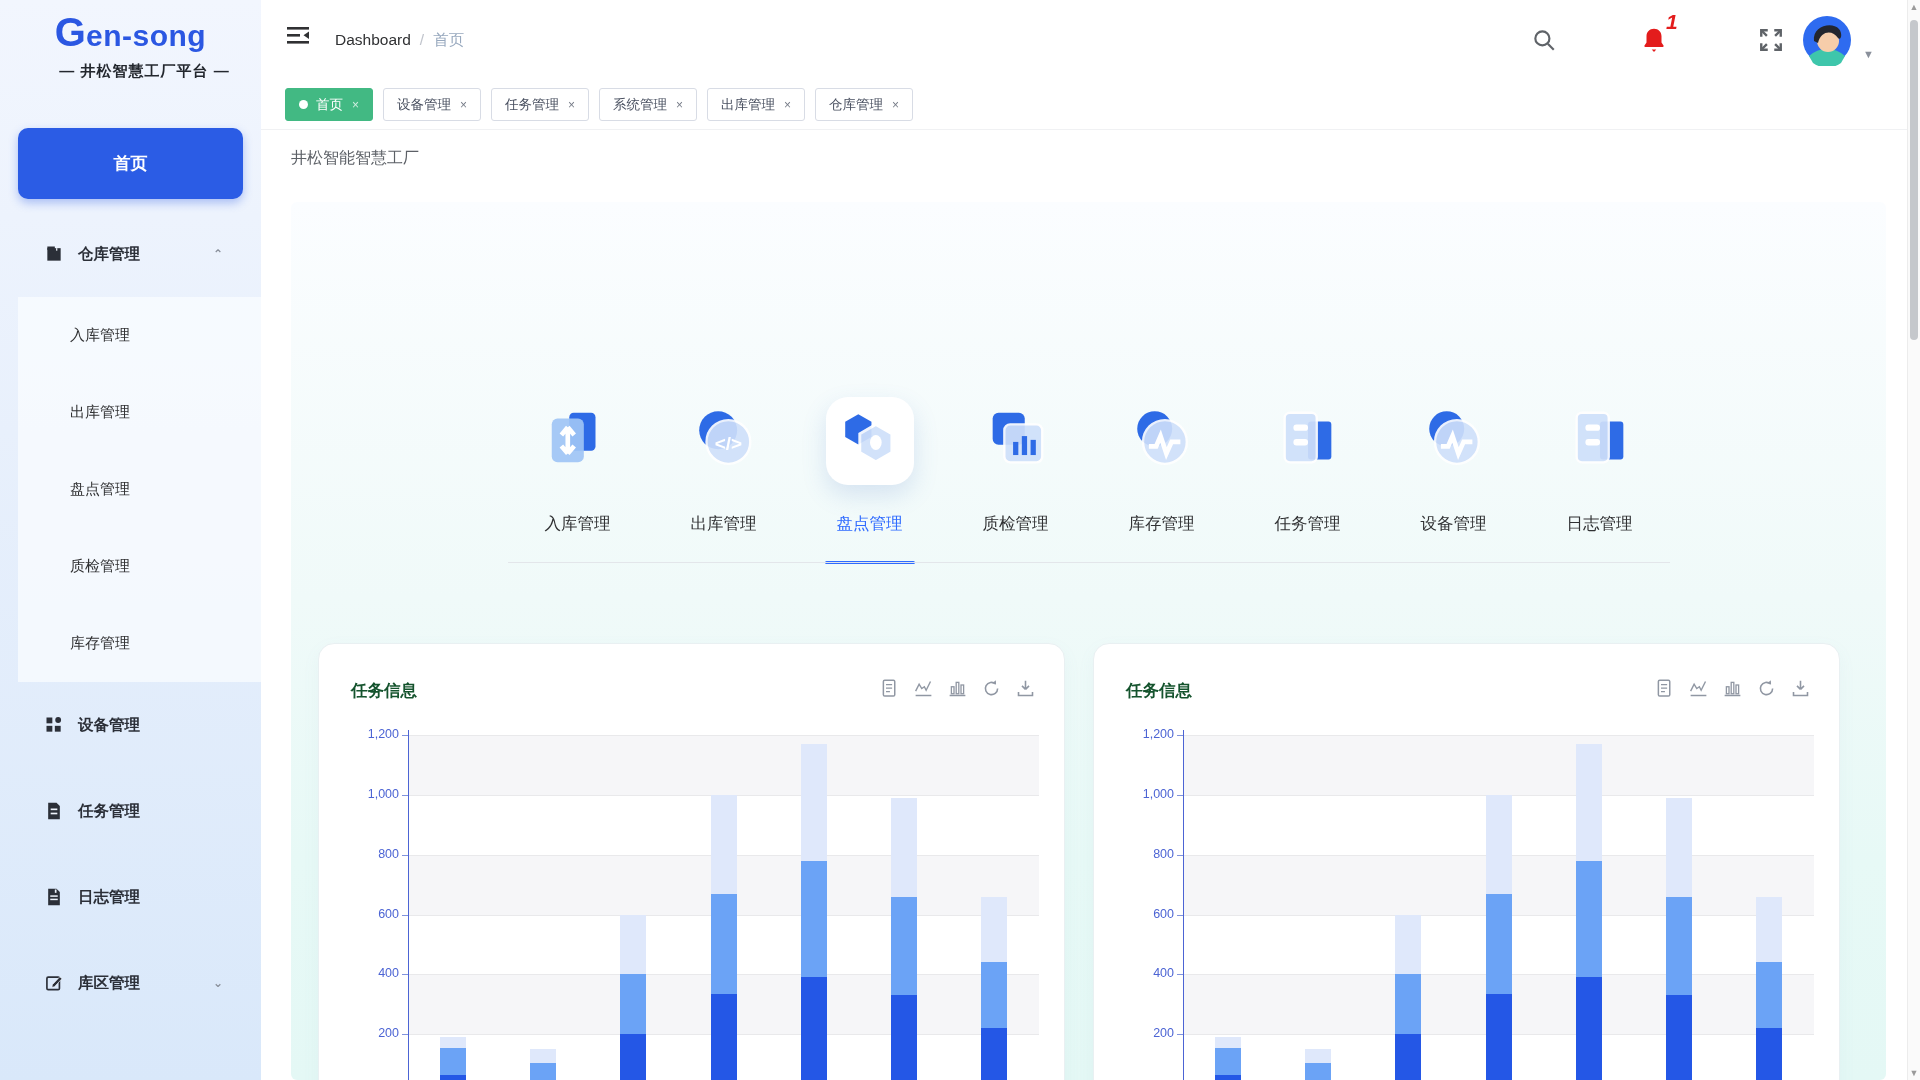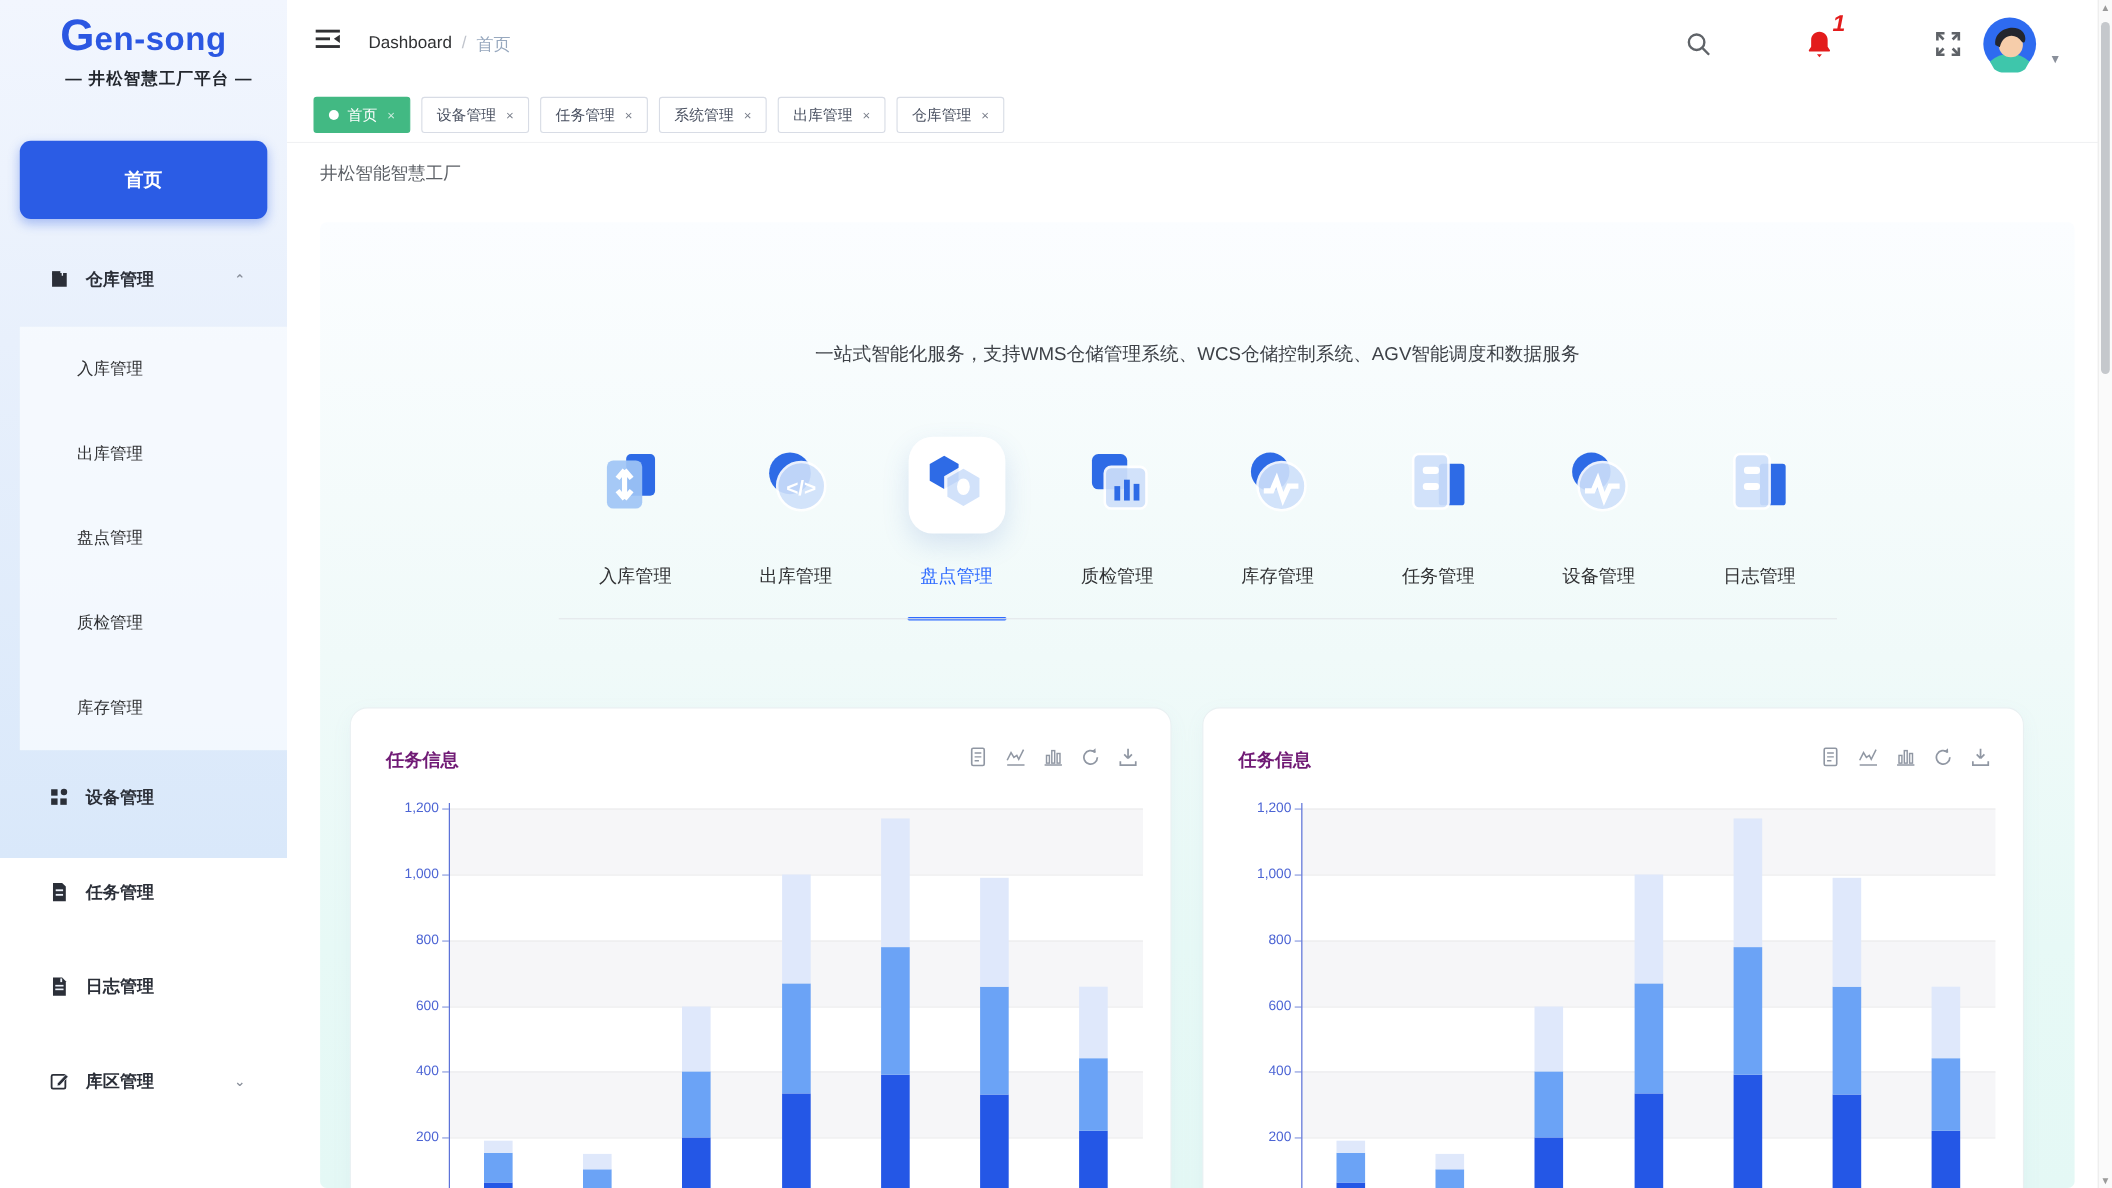--- a/index.html
+++ b/index.html
@@ -1,20 +1,20 @@
 <!DOCTYPE html>
 <html><head>
 <meta charset="utf-8">
 <style>
   * { margin:0; padding:0; box-sizing:border-box; }
   html,body { width:1920px; height:1080px; overflow:hidden;
     font-family:"Liberation Sans","DejaVu Sans",sans-serif; background:#fff; }
 
   
-  #sidebar { position:absolute; left:0; top:0; width:261px; height:780px;
+  #sidebar { position:absolute; left:0; top:0; width:261px; height:1080px;
     background:linear-gradient(180deg,#f2f6fe 0%,#e8f0fc 40%,#d9e8fa 100%); }
   #logo { position:absolute; top:10px; left:0; width:261px; text-align:center; color:#2b57e2; }
   #logo .g { font-size:40px; font-weight:bold; }
   #logo .rest { font-size:30px; font-weight:bold; letter-spacing:0.5px; }
   #tagline { position:absolute; top:62px; left:0; width:261px; text-align:center;
     font-size:15px; font-weight:bold; color:#23272e; letter-spacing:1px;padding-left:28px; }
   #home-btn { position:absolute; left:18px; top:128px; width:225px; height:71px;
     background:#2b5ce5; border-radius:10px; color:#fff; font-size:17px; font-weight:bold;
     display:flex; align-items:center; justify-content:center; cursor:pointer;
     box-shadow:0 4px 10px rgba(43,92,229,.35); }
@@ -72,21 +72,21 @@
   .qlabel { margin-top:28px; font-size:16.5px; color:#303133; }
   .qitem.selected .qlabel { color:#2f6bff; }
   #quick-divider { position:absolute; left:50%; transform:translateX(-50%); top:360px;
     width:1162px; height:1px; background:#e3e6ea; }
   .qunderline { position:absolute; top:164px; left:28px; width:90px; height:3px;
     background:#2f6bff; border-radius:2px; }
 
   
   .card { position:absolute; top:441px; width:747px; height:760px; background:#fff;
     border:1px solid #e9f0f2; border-radius:16px; box-shadow:0 6px 18px rgba(120,150,180,.06); }
-  .card-title { position:absolute; left:32px; top:36px; font-size:16.5px; font-weight:bold; color:#701a75; }
+  .card-title { position:absolute; left:32px; top:36px; font-size:16.5px; font-weight:bold; color:#14532d; }
   .toolbox { position:absolute; right:28px; top:34px; display:flex; gap:13px; }
   .toolbox .tbico { width:21px; height:21px; cursor:pointer; }
   .chartbox { position:absolute; left:30px; top:72px; width:687px; height:660px; }
   .ylab { position:absolute; width:50px; text-align:right; font-size:12.5px; color:#4c64d4; }
   .band { position:absolute; }
   .gline { position:absolute; height:1px; background:#e9e9eb; }
   .tickline { position:absolute; width:6px; height:1px; background:#8193dd; }
   .yaxis { position:absolute; width:1px; background:#4c64d4; }
   .barseg { position:absolute; }
 
@@ -247,21 +247,20 @@
     </div>
     <div class="tab">
       <span>仓库管理</span>
       <span class="x">×</span>
     </div>
   </div>
 
 <div id="content">
   <div id="page-label">井松智能智慧工厂</div>
   <div id="hero">
-    <div id="hero-sub">一站式智能化服务，支持WMS仓储管理系统、WCS仓储控制系统、AGV智能调度和数据服务</div>
     <div id="quick-row">
         <div class="qitem">
           <div class="qcard">
             <div><svg width="70" height="70" viewBox="0 0 24 24">
                 <rect x="9" y="3" width="9" height="13" rx="1.5" fill="#2e6be6"></rect>
                 <rect x="3" y="5" width="11" height="15" rx="2" fill="#9ec4f5" opacity="0.92"></rect>
                 <path d="M8.5 8 v9 M8.5 8 l-2.2 2.6 M8.5 8 l2.2 2.6 M8.5 17 l-2.2 -2.6 M8.5 17 l2.2 -2.6" stroke="#fff" stroke-width="1.6" fill="none"></path>
               </svg></div>
           </div>
           <div class="qlabel">入库管理</div>

